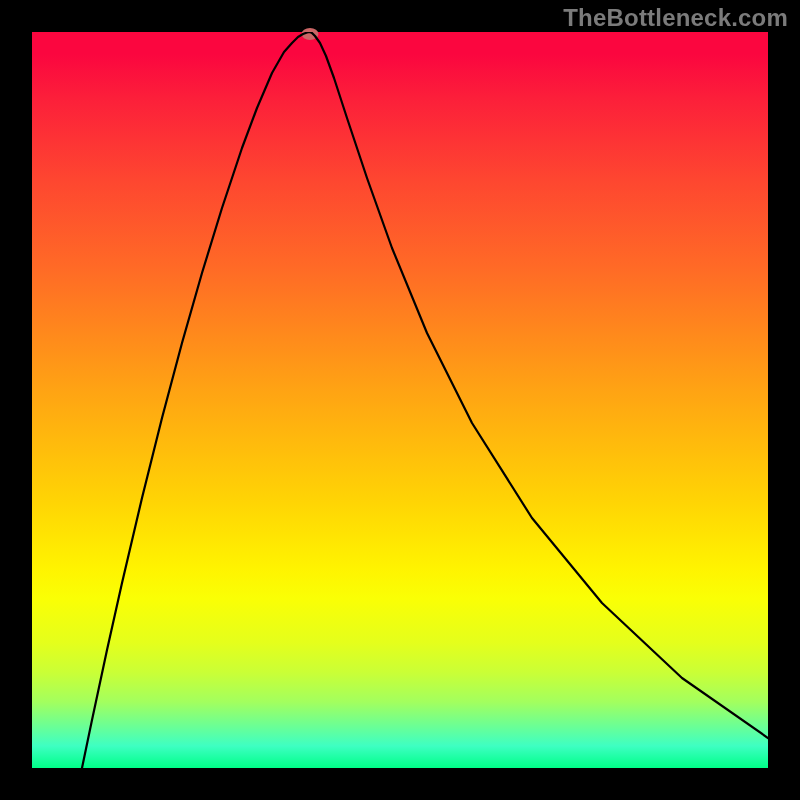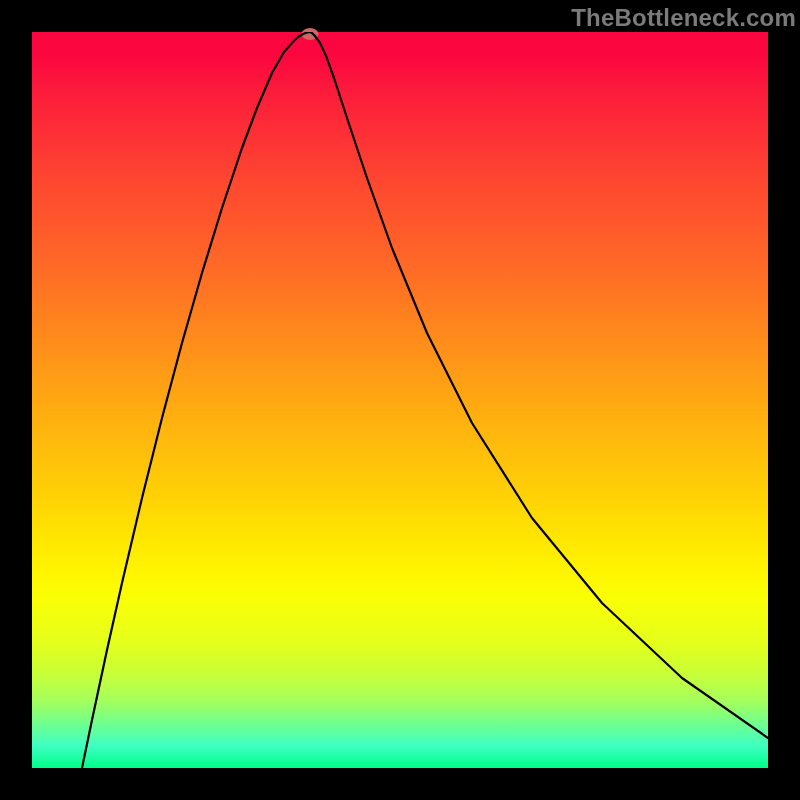--- a/index.html
+++ b/index.html
@@ -6,21 +6,21 @@
   html, body { width: 800px; height: 800px; overflow: hidden; background: #000; }
   .frame {
     position: relative;
     width: 800px;
     height: 800px;
     background: #000;
   }
   .watermark {
     position: absolute;
     top: 4px;
-    right: 4px;
+    right: 12px;
     font-family: Arial, Helvetica, sans-serif;
     font-size: 24px;
     font-weight: 600;
     color: #7b7b7b;
     letter-spacing: 0.2px;
     z-index: 3;
   }
   .plot {
     position: absolute;
     left: 32px;

